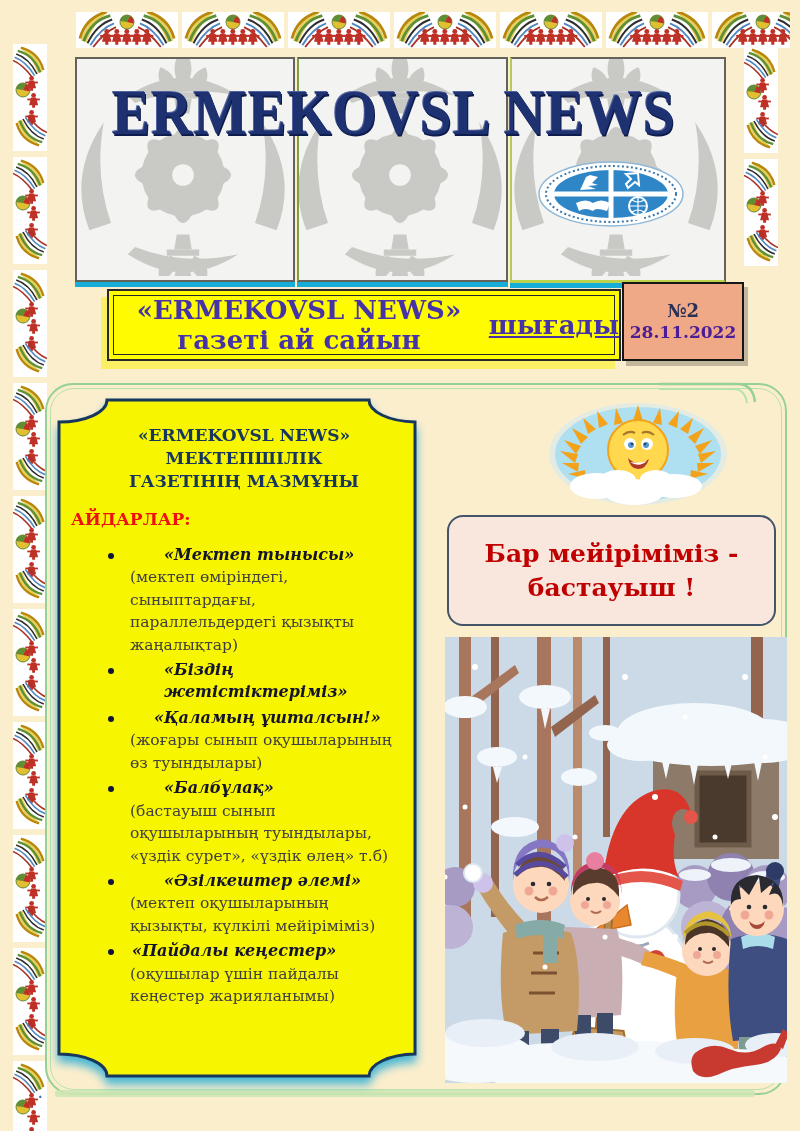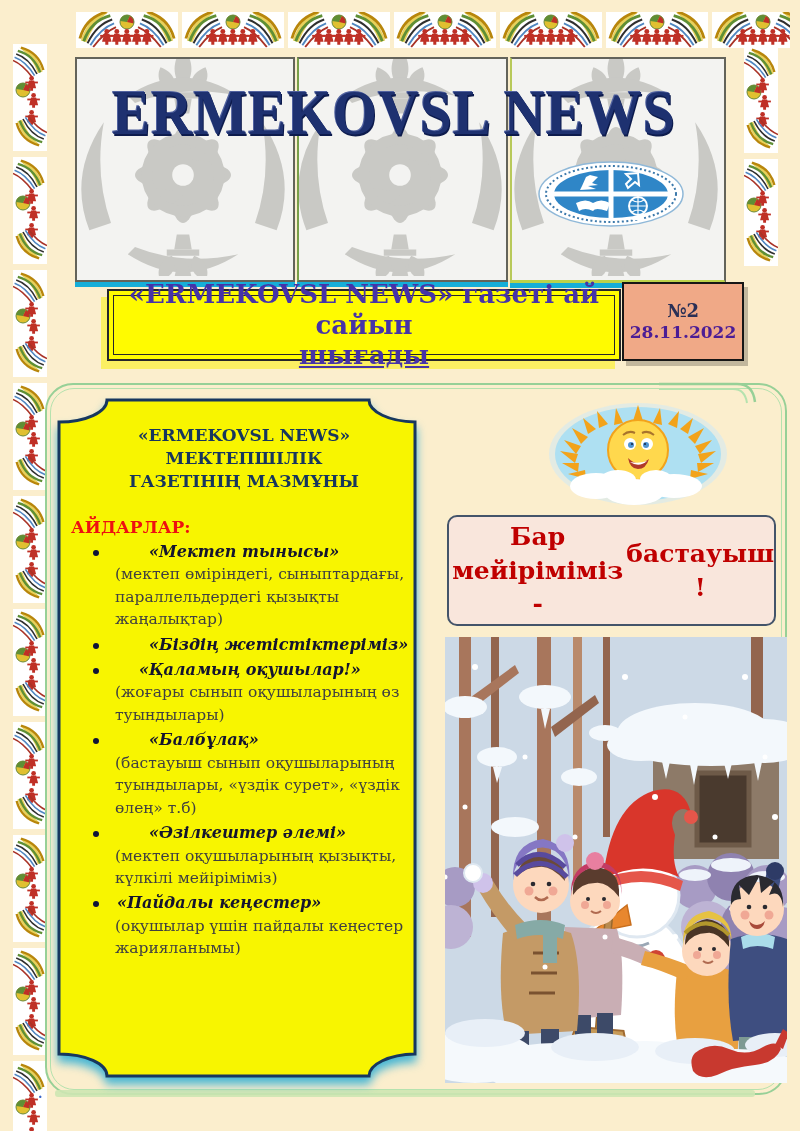--- a/index.html
+++ b/index.html
@@ -23,21 +23,21 @@
   .masthead-title{position:absolute;left:88px;top:76px;width:612px;text-align:center;
     font-family:"Liberation Serif","DejaVu Serif",serif;font-weight:bold;font-size:57px;
     letter-spacing:1px;color:#1e3170;transform:scaleY(1.12);transform-origin:top center;
     text-shadow:1px 2px 0 #0d1b4d,-1px -1px 0 #51629f;white-space:nowrap;}
 
   .school-logo{position:absolute;left:538px;top:161px;}
 
   
   .banner{position:absolute;left:107px;top:289px;width:510px;height:68px;background:#fffb00;
     border:2px solid #26262b;box-shadow:inset 0 0 0 4px #fffb00,inset 0 0 0 5px #26262b,-6px 8px 0 rgba(250,238,80,.85);
-    display:flex;flex-direction:column;align-items:center;justify-content:center;}
+    display:flex;flex-direction:row;align-items:center;justify-content:center;}
   .banner-line{font-weight:bold;font-size:26px;line-height:1.17;color:#4633a8;text-align:center;}
   .banner-line.u{text-decoration:underline;}
 
   .issue-box{position:absolute;left:622px;top:282px;width:118px;height:75px;background:#f0a987;
     border:2px solid #161616;box-shadow:4px 5px 0 rgba(90,80,70,.35);
     display:flex;flex-direction:column;align-items:center;justify-content:center;}
   .issue-number{font-weight:bold;font-size:18px;color:#2a3056;line-height:1.2;}
   .issue-date{font-size:17px;font-weight:bold;color:#4c1d95;line-height:1.25;}
 
   
@@ -47,33 +47,33 @@
     border:1.5px solid #b5e2ae;border-radius:24px;}
   .frame-curl{position:absolute;left:612px;top:-8px;}
   .frame-bottom-accent{position:absolute;left:8px;bottom:-4px;width:700px;height:7px;
     background:#cde6b2;opacity:.9;border-radius:3px;}
 
   
   .plaque{position:absolute;left:57px;top:398px;width:366px;height:694px;}
   .plaque svg.plaque-bg{position:absolute;left:0;top:0;filter:drop-shadow(0 7px 5px rgba(25,168,214,.8));}
   .plaque-content{position:absolute;left:22px;top:26px;right:14px;}
   .toc-title{color:#17365d;font-weight:bold;font-size:17px;line-height:1.35;text-align:center;}
-  .toc-label{color:#ee1010;font-weight:bold;font-size:17px;margin:24px 0 4px -8px;}
-  .toc-list{list-style:none;margin:0;padding:0;}
+  .toc-label{color:#ee1010;font-weight:bold;font-size:17px;margin:16px 0 4px -8px;}
+  .toc-list{list-style:none;margin:15px;padding:0;}
   .toc-item{position:relative;padding-left:36px;margin-bottom:3px;}
   .toc-bullet{position:absolute;left:14px;top:9px;width:6px;height:6px;border-radius:50%;background:#101436;}
   .toc-head{color:#14142e;font-weight:bold;font-style:italic;font-size:16px;line-height:1.4;padding-left:34px;}
   .toc-item:nth-child(6) .toc-head{padding-left:2px;}
   .toc-item:nth-child(3) .toc-head{padding-left:24px;}
   .toc-desc{color:#404040;font-size:15.5px;line-height:1.45;}
 
   
   .sun{position:absolute;left:548px;top:402px;}
   .slogan-box{position:absolute;left:447px;top:515px;width:325px;height:107px;background:#f9e6dc;
-    border:2px solid #44546a;border-radius:10px;display:flex;
+    border:2px solid #44546a;border-radius:16px;display:flex;flex-direction:column;
     align-items:center;justify-content:center;}
   .slogan-line{color:#c00000;font-weight:bold;font-size:25px;line-height:1.35;text-align:center;}
   .winter-art{position:absolute;left:445px;top:637px;width:342px;height:446px;}
 
   .stray-dot{position:absolute;left:38px;top:1086px;color:#3a66c8;font-size:13px;font-weight:bold;}
 </style>
 </head>
 <body>
 
 <svg width="0" height="0" style="position:absolute" aria-hidden="true">
@@ -247,21 +247,21 @@
           <span class="toc-bullet"></span>
           <div class="toc-head">«Мектеп тынысы»</div>
           <div class="toc-desc">(мектеп өміріндегі, сыныптардағы, параллельдердегі қызықты жаңалықтар)</div>
         </li>
         <li class="toc-item">
           <span class="toc-bullet"></span>
           <div class="toc-head">«Біздің жетістіктеріміз»</div>
         </li>
         <li class="toc-item">
           <span class="toc-bullet"></span>
-          <div class="toc-head">«Қаламың  оқушылар!»</div>
+          <div class="toc-head">«Қаламың  ұшталсын!»</div>
           <div class="toc-desc">(жоғары сынып оқушыларының өз туындылары)</div>
         </li>
         <li class="toc-item">
           <span class="toc-bullet"></span>
           <div class="toc-head">«Балбұлақ»</div>
           <div class="toc-desc">(бастауыш сынып оқушыларының туындылары, «үздік сурет», «үздік өлең» т.б)</div>
         </li>
         <li class="toc-item">
           <span class="toc-bullet"></span>
           <div class="toc-head">«Әзілкештер әлемі»</div>

